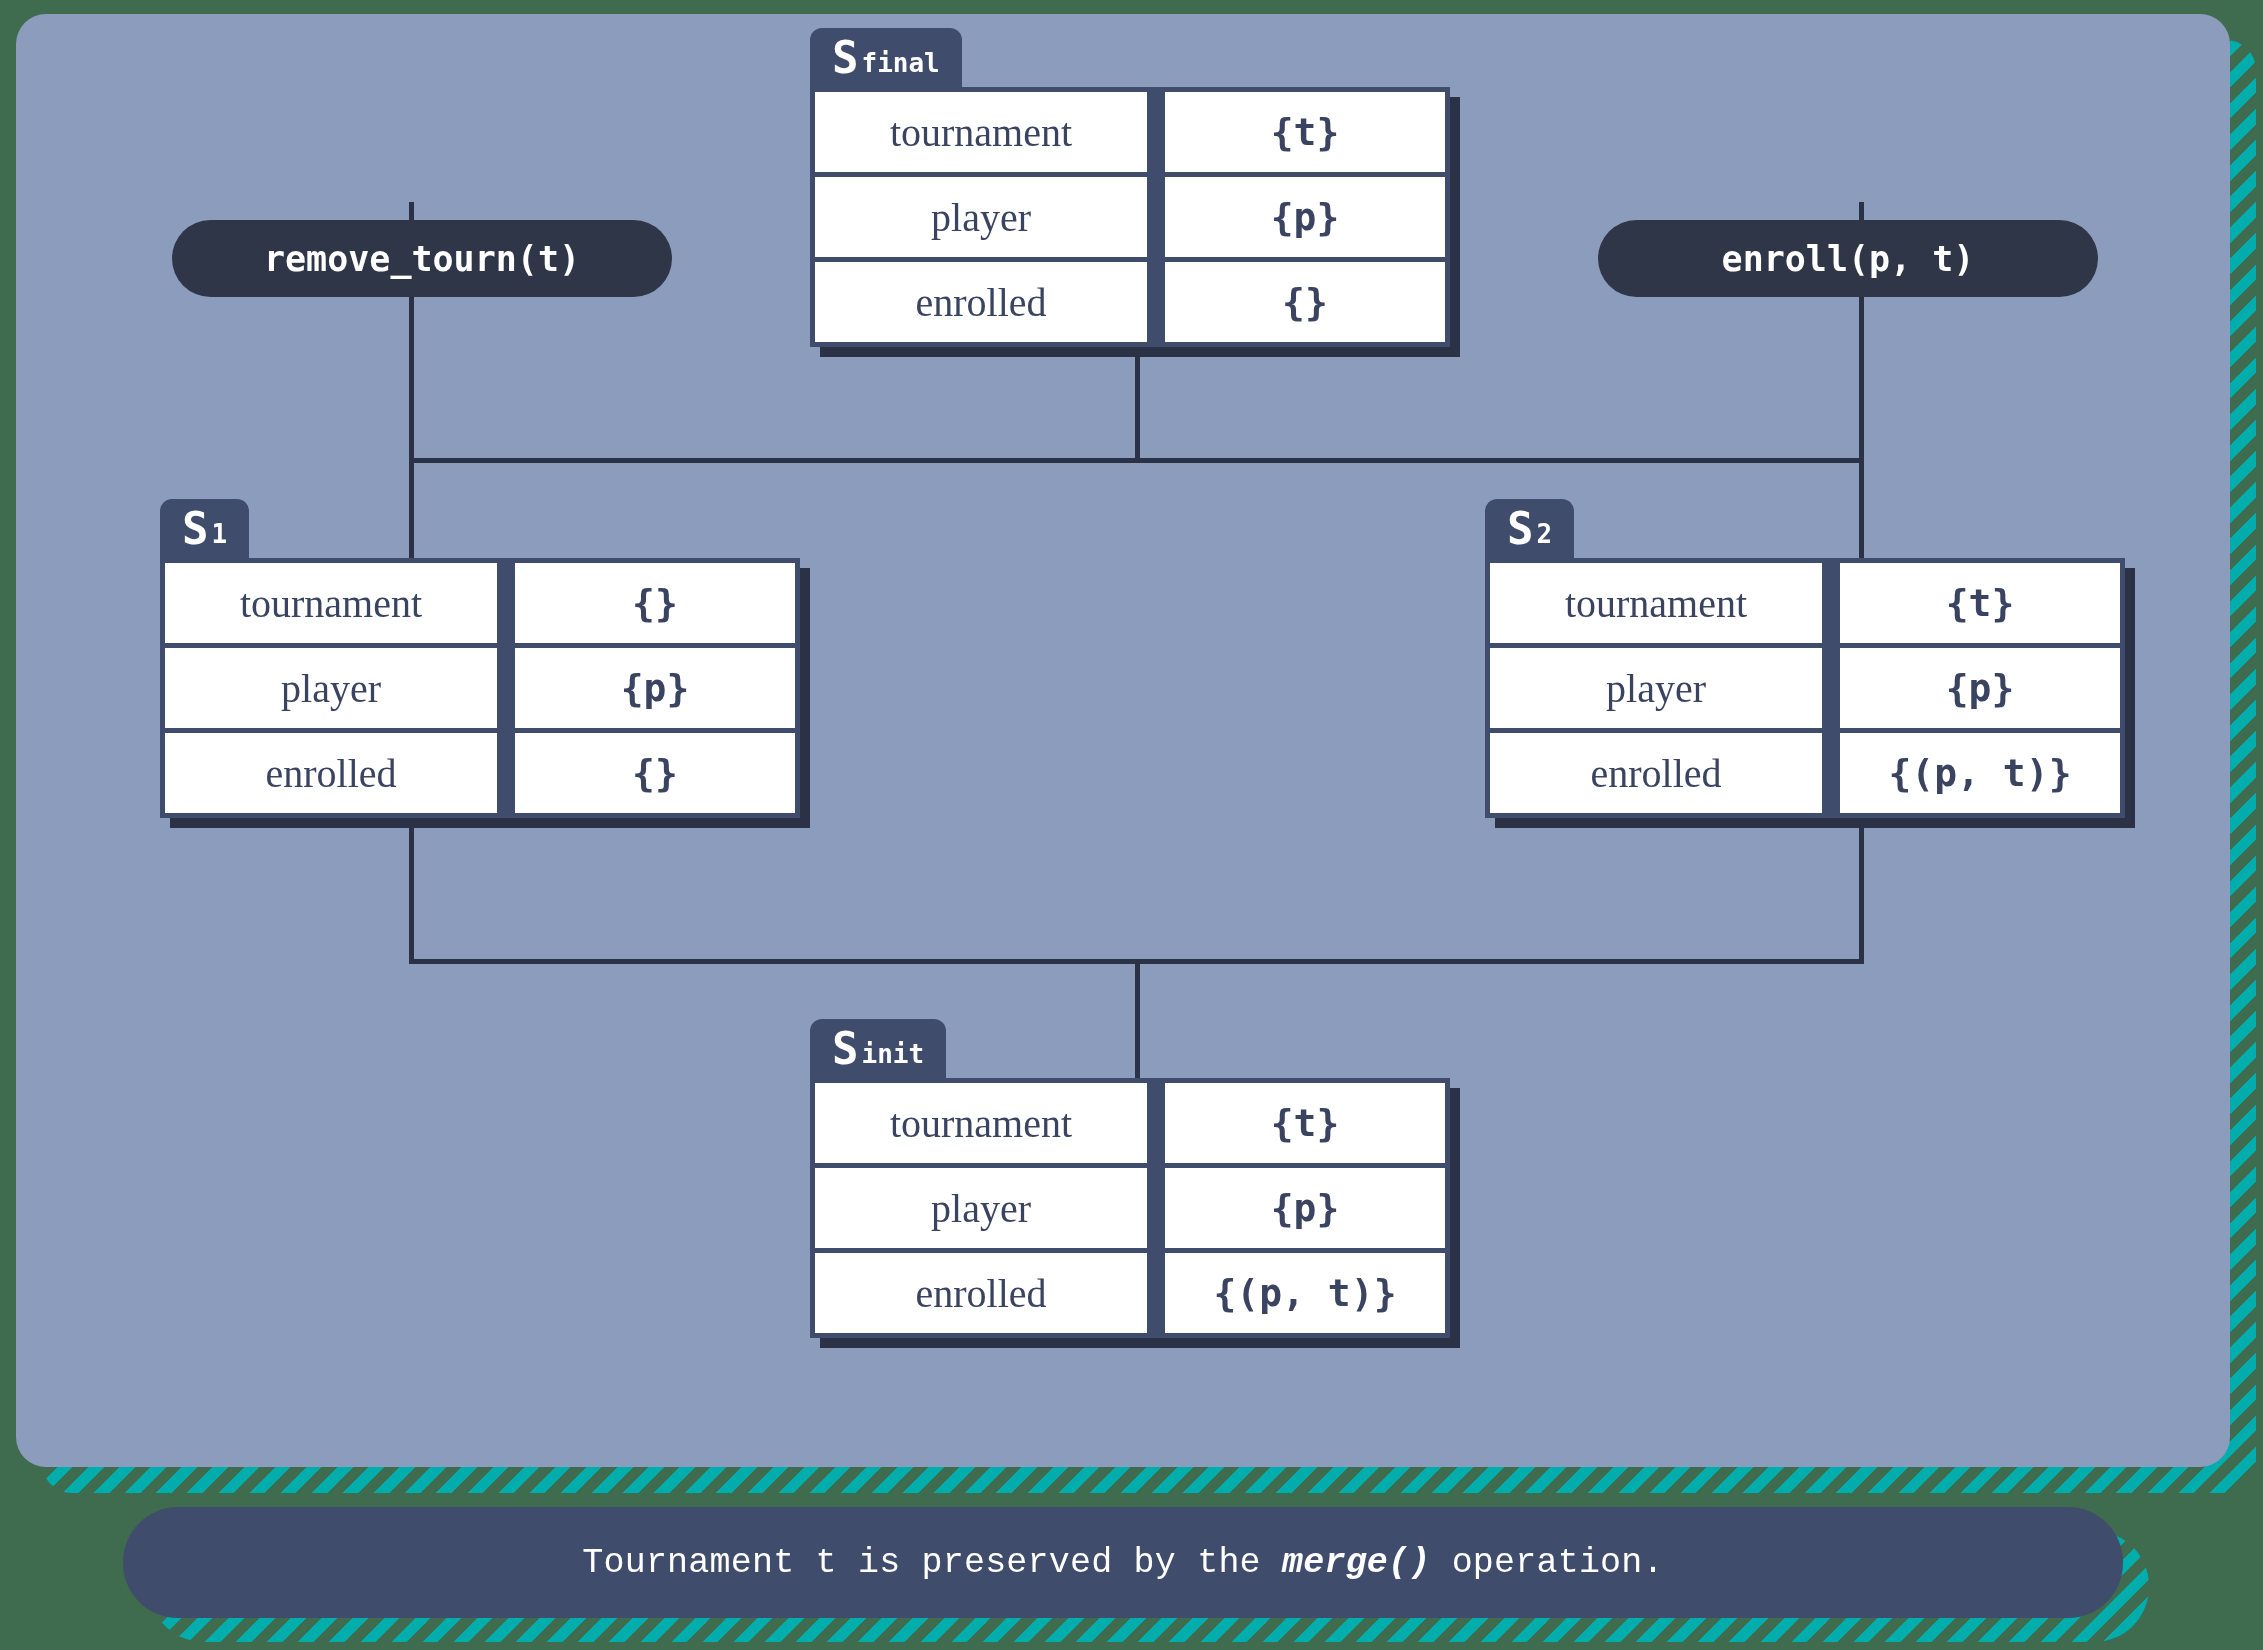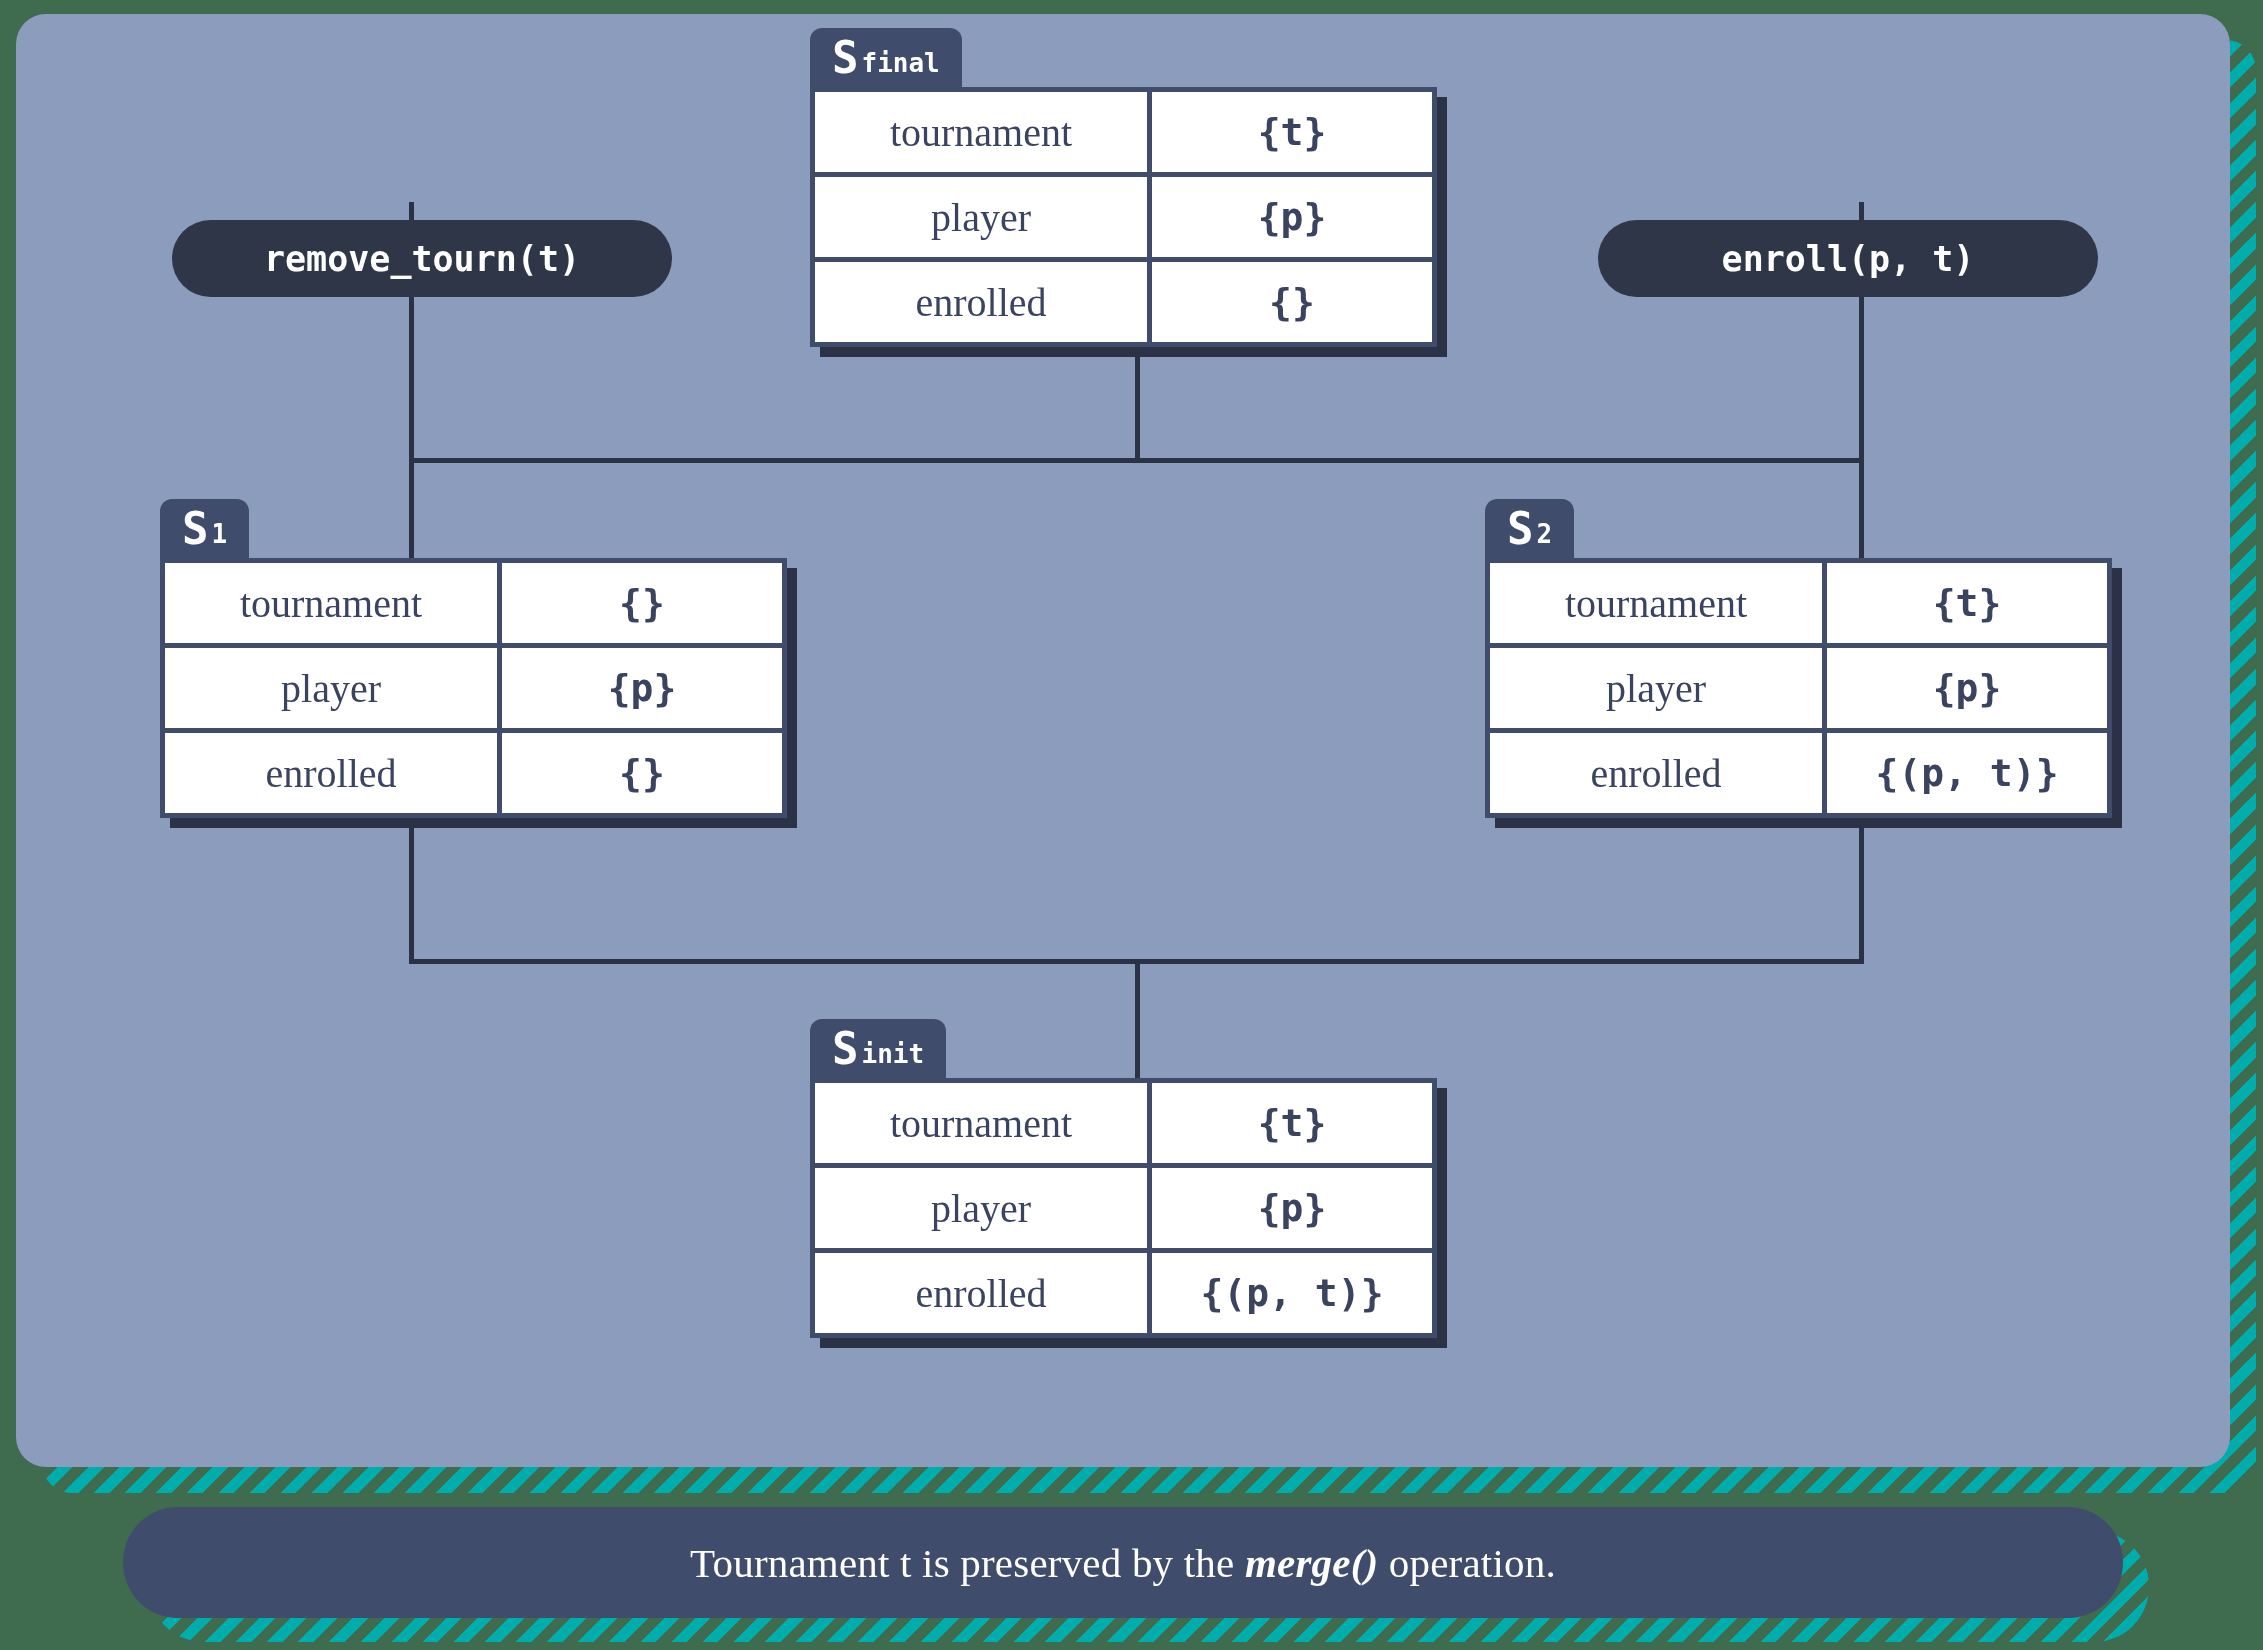--- a/index.html
+++ b/index.html
@@ -65,22 +65,22 @@
   #caption-shadow {
     left: 149px;
     top: 1531px;
     width: 2000px;
     height: 111px;
     border-radius: 55px;
   }
 
   #caption-text {
     color: #ffffff;
-    font-size: 41px;
-    font-family: Liberation Serif, serif;
+    font-size: 35px;
+    font-family: Liberation Mono, monospace;
     letter-spacing: 0.2px;
   }
   #caption-text b {
     font-weight: bold;
     font-style: italic;
   }
 
   
   .conn {
     position: absolute;
@@ -131,21 +131,21 @@
     background: #404c6b;
     border: 5px solid #404c6b;
     box-shadow: 10px 10px 0 0 #2b3245;
     display: flex;
     flex-direction: column;
     gap: 5px;
   }
 
   .state-row {
     display: flex;
-    gap: 5px;
+    gap: 18px;
     height: 80px;
   }
 
   .cell {
     background: #ffffff;
     display: flex;
     align-items: center;
     justify-content: center;
     color: #3a4460;
   }

